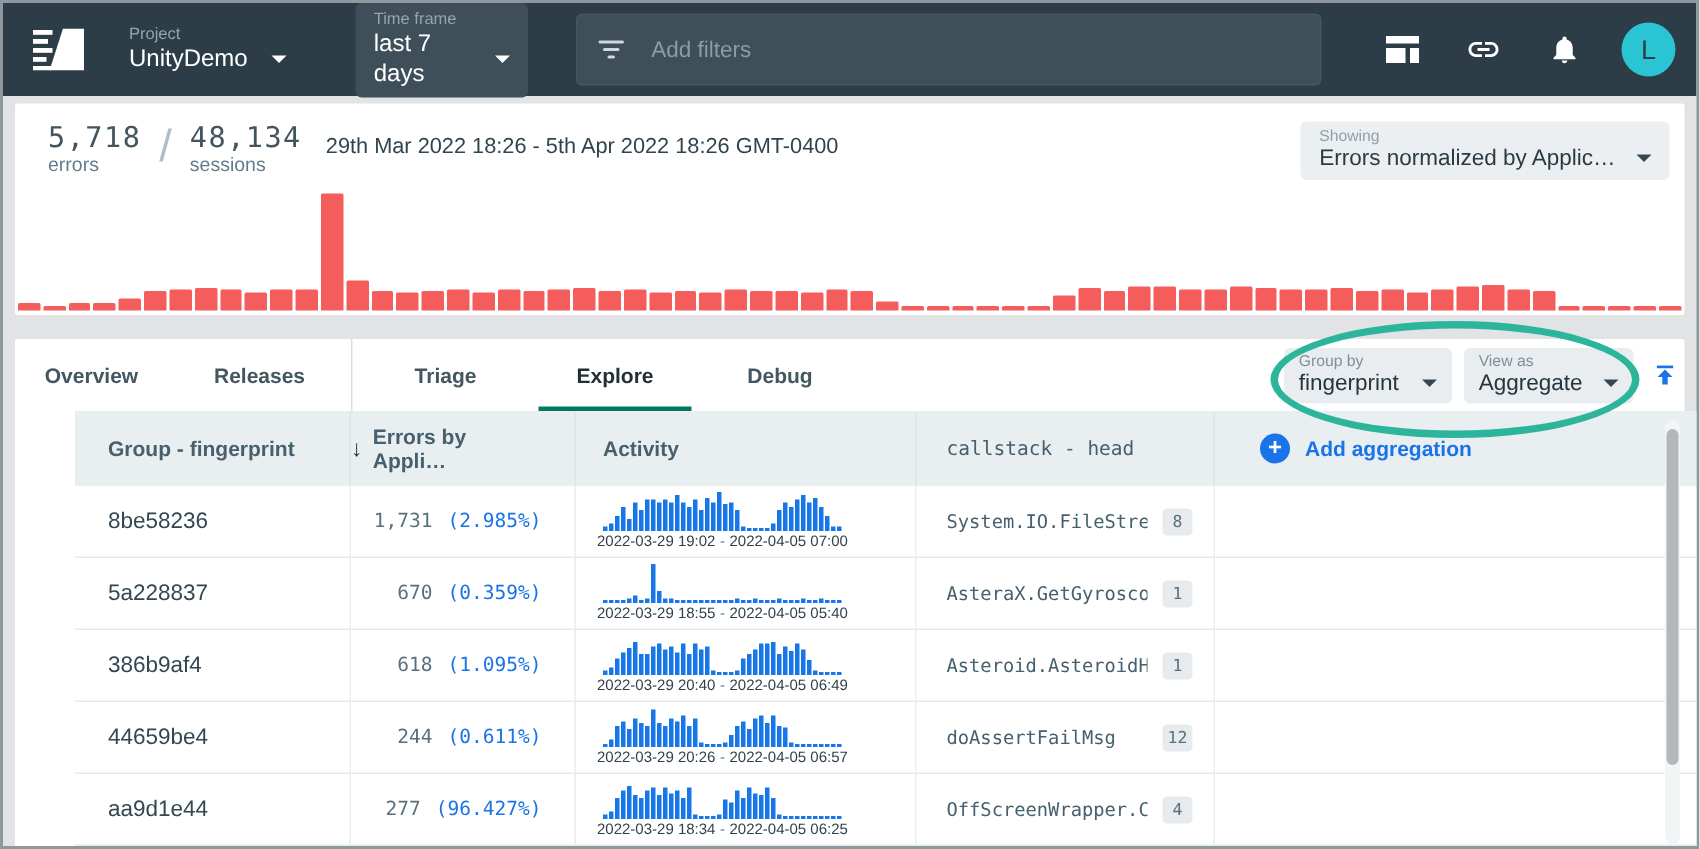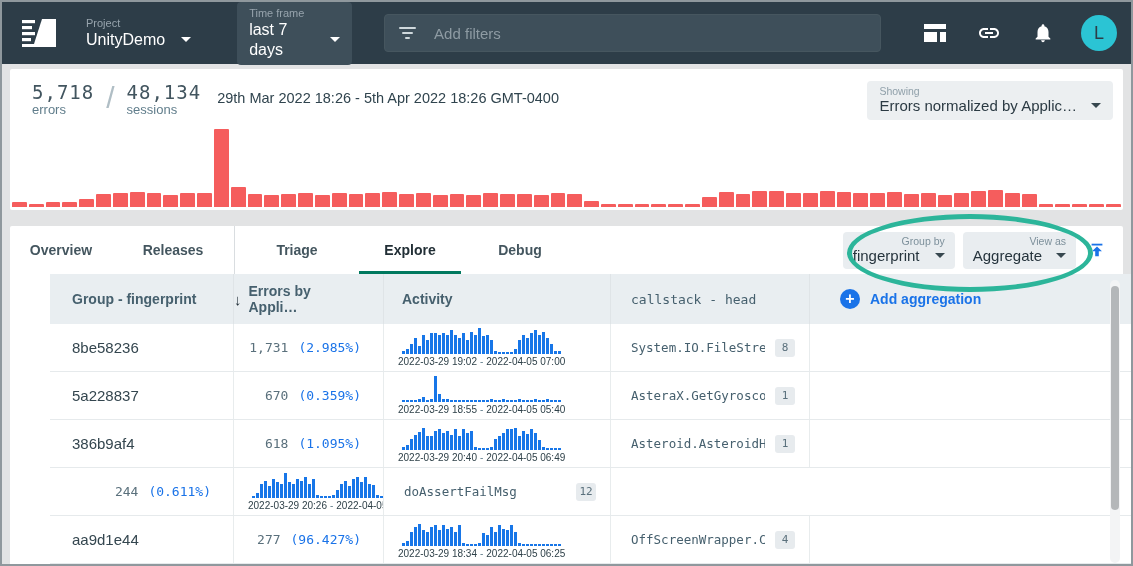--- a/index.html
+++ b/index.html
@@ -13,21 +13,21 @@
   .topbar { height:62px; background:var(--c-topbar,#2d3d48); display:flex; align-items:center; padding:0 14px 0 20px; }
   .logo { width:34px; height:28px; margin-right:30px; flex:0 0 auto; }
   .tb-select { display:flex; flex-direction:column; justify-content:center; cursor:pointer; }
   .tb-label { font-size:11px; color:#97a4ad; line-height:13px; }
   .tb-valrow { display:flex; align-items:center; }
   .tb-value { font-size:16px; color:#ffffff; line-height:20px; }
   .caret { width:0; height:0; border-left:5px solid transparent; border-right:5px solid transparent; border-top:5px solid currentColor; display:inline-block; }
   .caret-w { color:#ffffff; margin-left:16px; }
   .caret-d { color:#37474f; margin-left:14px; }
   .tb-box { background:#3e4f5a; border-radius:4px; padding:5px 12px; margin-left:46px; }
-  .tb-filter { background:#3e4f5a; border:1px solid #46565f; border-radius:4px; height:38px; width:556px; margin-left:32px; display:flex; align-items:center; padding:0 14px; }
+  .tb-filter { background:#3e4f5a; border:1px solid #46565f; border-radius:4px; height:48px; width:556px; margin-left:32px; display:flex; align-items:center; padding:0 14px; }
   .filter-icon { display:flex; flex-direction:column; align-items:center; gap:3px; margin-right:16px; }
   .filter-icon i { display:block; height:2px; background:#cfd8dc; border-radius:1px; }
   .filter-icon i:nth-child(1){ width:17px; } .filter-icon i:nth-child(2){ width:11px; } .filter-icon i:nth-child(3){ width:5px; }
   .tb-filter input { background:transparent; border:none; outline:none; color:#cfd8dc; font-size:15px; width:100%; font-family:"Liberation Sans",sans-serif; }
   .tb-filter input::placeholder { color:#8e9ba3; opacity:1; }
   .tb-icons { display:flex; align-items:center; margin-left:42px; }
   .icon-btn { width:24px; height:24px; margin-right:30px; cursor:pointer; display:flex; align-items:center; justify-content:center; }
   .avatar { width:36px; height:36px; border-radius:50%; background:var(--c-avatar,#2bc4d4); color:#2d3d48; display:flex; align-items:center; justify-content:center; font-size:18px; cursor:pointer; margin-left:-4px; }
   
   .card { background:#ffffff; margin:0 8px; border-radius:2px; }
@@ -44,21 +44,21 @@
   .histogram { height:80px; margin-top:7px; display:flex; align-items:flex-end; gap:2px; padding:0 2px; cursor:crosshair; }
   .histogram .hbar { flex:1 1 0; background:var(--c-red,#f55d5d); border-radius:1px 1px 0 0; }
   
   .card-main { margin-top:16px; height:340px; position:relative; }
   .tabs-row { height:48px; display:flex; align-items:stretch; position:relative; }
   .tab { display:flex; align-items:center; justify-content:center; font-size:14px; font-weight:bold; color:#44565f; position:relative; cursor:pointer; }
   .t1{width:102px}.t2{width:122px}.t3{width:124px}.t4{width:102px}.t5{width:118px}
   .tab.active { color:#222f36; }
   .tab.active::after { content:""; position:absolute; left:0; right:0; bottom:0; height:3px; background:var(--c-underline,#00795f); }
   .tab-divider { width:1px; background:#d9dde0; }
-  .tabs-controls { margin-left:auto; display:flex; align-items:center; padding-right:17px;text-align:right; }
+  .tabs-controls { margin-left:auto; display:flex; align-items:center; padding-right:4px; }
   .ctrl-box { background:#e9edf0; border-radius:4px; padding:3px 10px 5px; margin-left:8px; cursor:pointer; min-width:112px; }
   .ctrl-box .lab { font-size:10.5px; color:#7d909b; }
   .ctrl-box .valrow { display:flex; align-items:center; justify-content:space-between; }
   .ctrl-box .val { font-size:15px; color:#26343d; }
   .scrolltop { margin-left:12px; cursor:pointer; display:flex; }
   .circle-annot { position:absolute; left:837px; top:-12px; width:246px; height:78px; border:5px solid var(--c-annot,#2cb59a); border-radius:50%; z-index:6; pointer-events:none; }
   
   .table-wrap { width:calc(100% - 18px); border-right:1px solid #e6eaec;margin-left:40px; }
   .thead, .trow { display:grid; grid-template-columns:183px 150px 227px 199px 1fr; }
   .thead { height:50px; background:#e9eef1; }
@@ -457,20 +457,21 @@
                 <div class="spark-range"><span>2022-03-29 20:40</span><span class="sep">-</span><span>2022-04-05 06:49</span></div>
               </div>
             </div>
             <div class="td td-cs">
               <span class="cs-text">Asteroid.AsteroidHitBy…</span>
               <span class="badge">1</span>
             </div>
             <div class="td"></div>
           </div>
           <div class="trow">
+            <div class="td td-fp">44659be4</div>
             <div class="td td-err">
               <span class="err-n">244</span>
               <span class="err-p">(0.611%)</span>
             </div>
             <div class="td td-act">
               <div class="act-wrap">
                 <div class="spark">
                   <i style="height: 2px;"></i>
                   <i style="height: 5px;"></i>
                   <i style="height: 14px;"></i>

